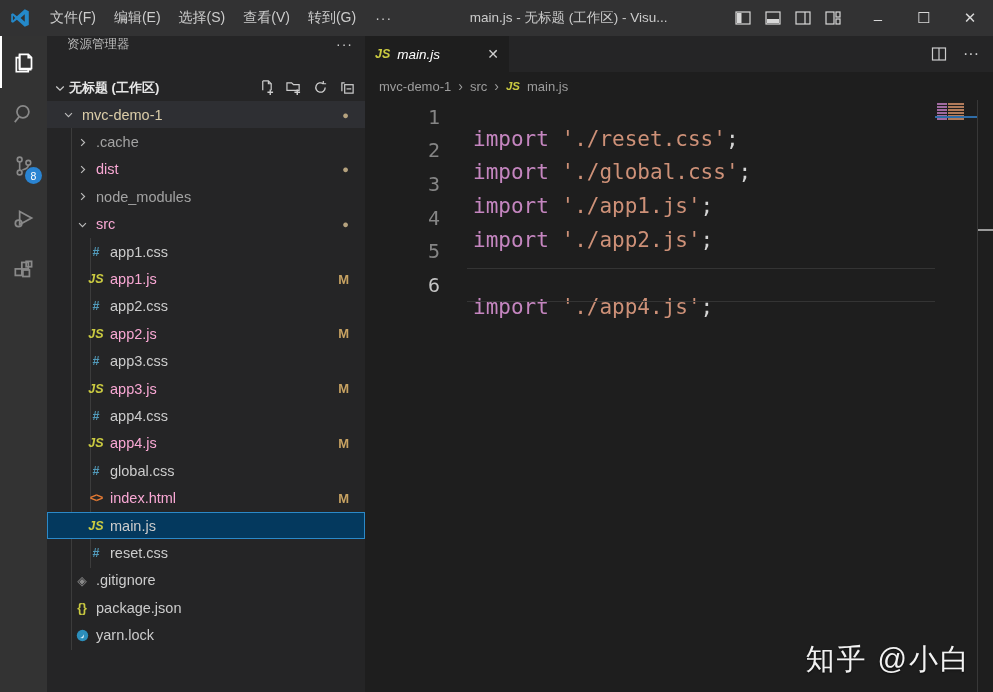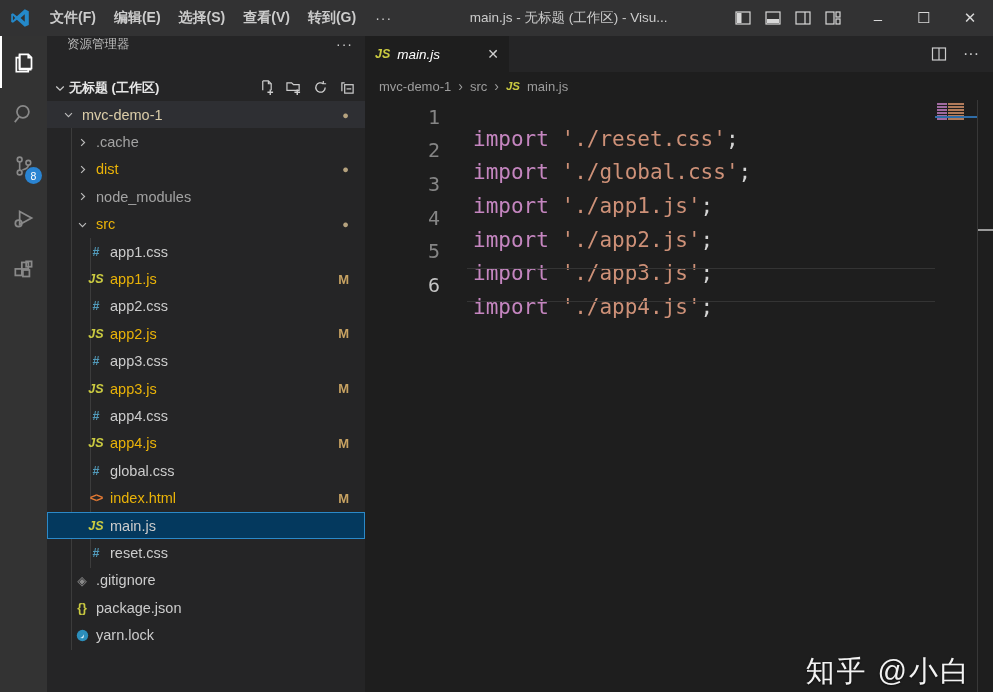--- a/index.html
+++ b/index.html
@@ -53,21 +53,21 @@
   .guide { position:absolute; width:1px; background:#3c3c3c; }
   .tree-row { height:27.4px; display:flex; align-items:center; font-size:14.5px;
     position:relative; padding-right:16px; }
   .tree-row .chev { width:18px; display:flex; justify-content:center; flex-shrink:0; }
   .tree-row .ficon { width:18px; display:flex; justify-content:center; flex-shrink:0;
     font-weight:bold; font-size:12.5px; }
   .tree-row .flabel { margin-left:5px; white-space:nowrap; }
   .tree-row .spacer { flex:1; }
   .c-default { color:#cccccc; }
   .c-ignored { color:#a3a3a3; }
-  .c-modified { color:#eab308; }
+  .c-modified { color:#f9a8d4; }
   .c-rootmod { color:#dbcda9; }
   .row-highlight { background:#2e2f33; }
   .row-selected { background:#04395e; outline:1px solid #2b89c8; outline-offset:-1px; }
   .m-badge { color:#c7a262; font-size:13px; font-weight:bold; }
   .dot-badge { color:#b5a27e; font-size:11px; }
   .i-css { color:#519aba; font-size:14px; }
   .i-js { color:#cbcb41; font-style:italic; }
   .i-html { color:#e37933; font-size:12px; letter-spacing:-1px; }
   .i-git { color:#8a8a8a; font-size:12px; }
   .i-json { color:#cbcb41; font-size:13px; }
@@ -105,37 +105,37 @@
   .mm-kw { height:2px; background:#a06aa0; }
   .mm-str { height:2px; background:#b07a5a; }
   .mm-slider-edge { position:absolute; top:16px; right:16px; width:42px; height:2px;
     background:#2f6da8; }
   .overview-ruler-line { position:absolute; top:0; bottom:0; right:15px; width:1px;
     background:#383838; }
   .overview-cursor { position:absolute; top:129px; right:0; width:15px; height:2px;
     background:#9a9a9a; }
 
   
-  .watermark { position:absolute; right:22px; bottom:0; pointer-events:none; text-align:right; }
+  .watermark { position:absolute; right:22px; bottom:12px; pointer-events:none; text-align:right; }
   .wm-line1 { color:#f2f2f2; font-size:29px; letter-spacing:2px;
     text-shadow:0 1px 2px rgba(0,0,0,.6); }
   .wm-line2 { color:#2fc3b2; font-size:38px; font-weight:bold; font-style:italic;
     margin-top:-26px; margin-right:58px; letter-spacing:2px;
     text-shadow:2px 2px 0 #111, -1px -1px 0 #111; }
 </style>
 </head>
 <body>
 
 <div class="window">
 
   <div class="titlebar">
     <svg class="vscode-logo" viewBox="0 0 24 24">
       <path fill="#2489ca" d="M17.2 2.4 8.6 10 4.3 6.7 2.4 7.6v8.8l1.9.9L8.6 14l8.6 7.6 4.4-2.1V4.5l-4.4-2.1zM4.3 14.7v-5.4l2.4 2.7-2.4 2.7zm12.9 1.5-4.6-4.2 4.6-4.2v8.4z"></path>
     </svg>
-    <div id="menu-items" style="display:flex;font-weight:bold;">
+    <div id="menu-items" style="display:flex;">
         <div class="menu-item">文件(F)</div>
         <div class="menu-item">编辑(E)</div>
         <div class="menu-item">选择(S)</div>
         <div class="menu-item">查看(V)</div>
         <div class="menu-item">转到(G)</div>
       </div>
     <div class="menu-item menu-more">···</div>
     <div class="titlebar-rel">
       <div class="title-text">main.js - 无标题 (工作区) - Visu...</div>
     </div>
@@ -445,21 +445,20 @@
           <div class="code-line">
             <div class="gutter">3</div>
             <div class="code-text"><span class="tok-kw">import</span><span> </span><span class="tok-str">'./app1.js'</span><span class="tok-pn">;</span></div>
           </div>
           <div class="code-line">
             <div class="gutter">4</div>
             <div class="code-text"><span class="tok-kw">import</span><span> </span><span class="tok-str">'./app2.js'</span><span class="tok-pn">;</span></div>
           </div>
           <div class="code-line">
             <div class="gutter">5</div>
-            <div class="code-text"><span class="tok-kw">import</span><span> </span><span class="tok-str">'./app3.js'</span><span class="tok-pn">;</span></div>
           </div>
           <div class="code-line current">
             <div class="gutter">6</div>
             <div class="code-text"><span class="tok-kw">import</span><span> </span><span class="tok-str">'./app4.js'</span><span class="tok-pn">;</span></div>
             <div class="cur-line-box"></div>
           </div>
         </div>
       <div class="watermark">
         <div class="wm-line1">知乎 @小白</div>
       </div>

